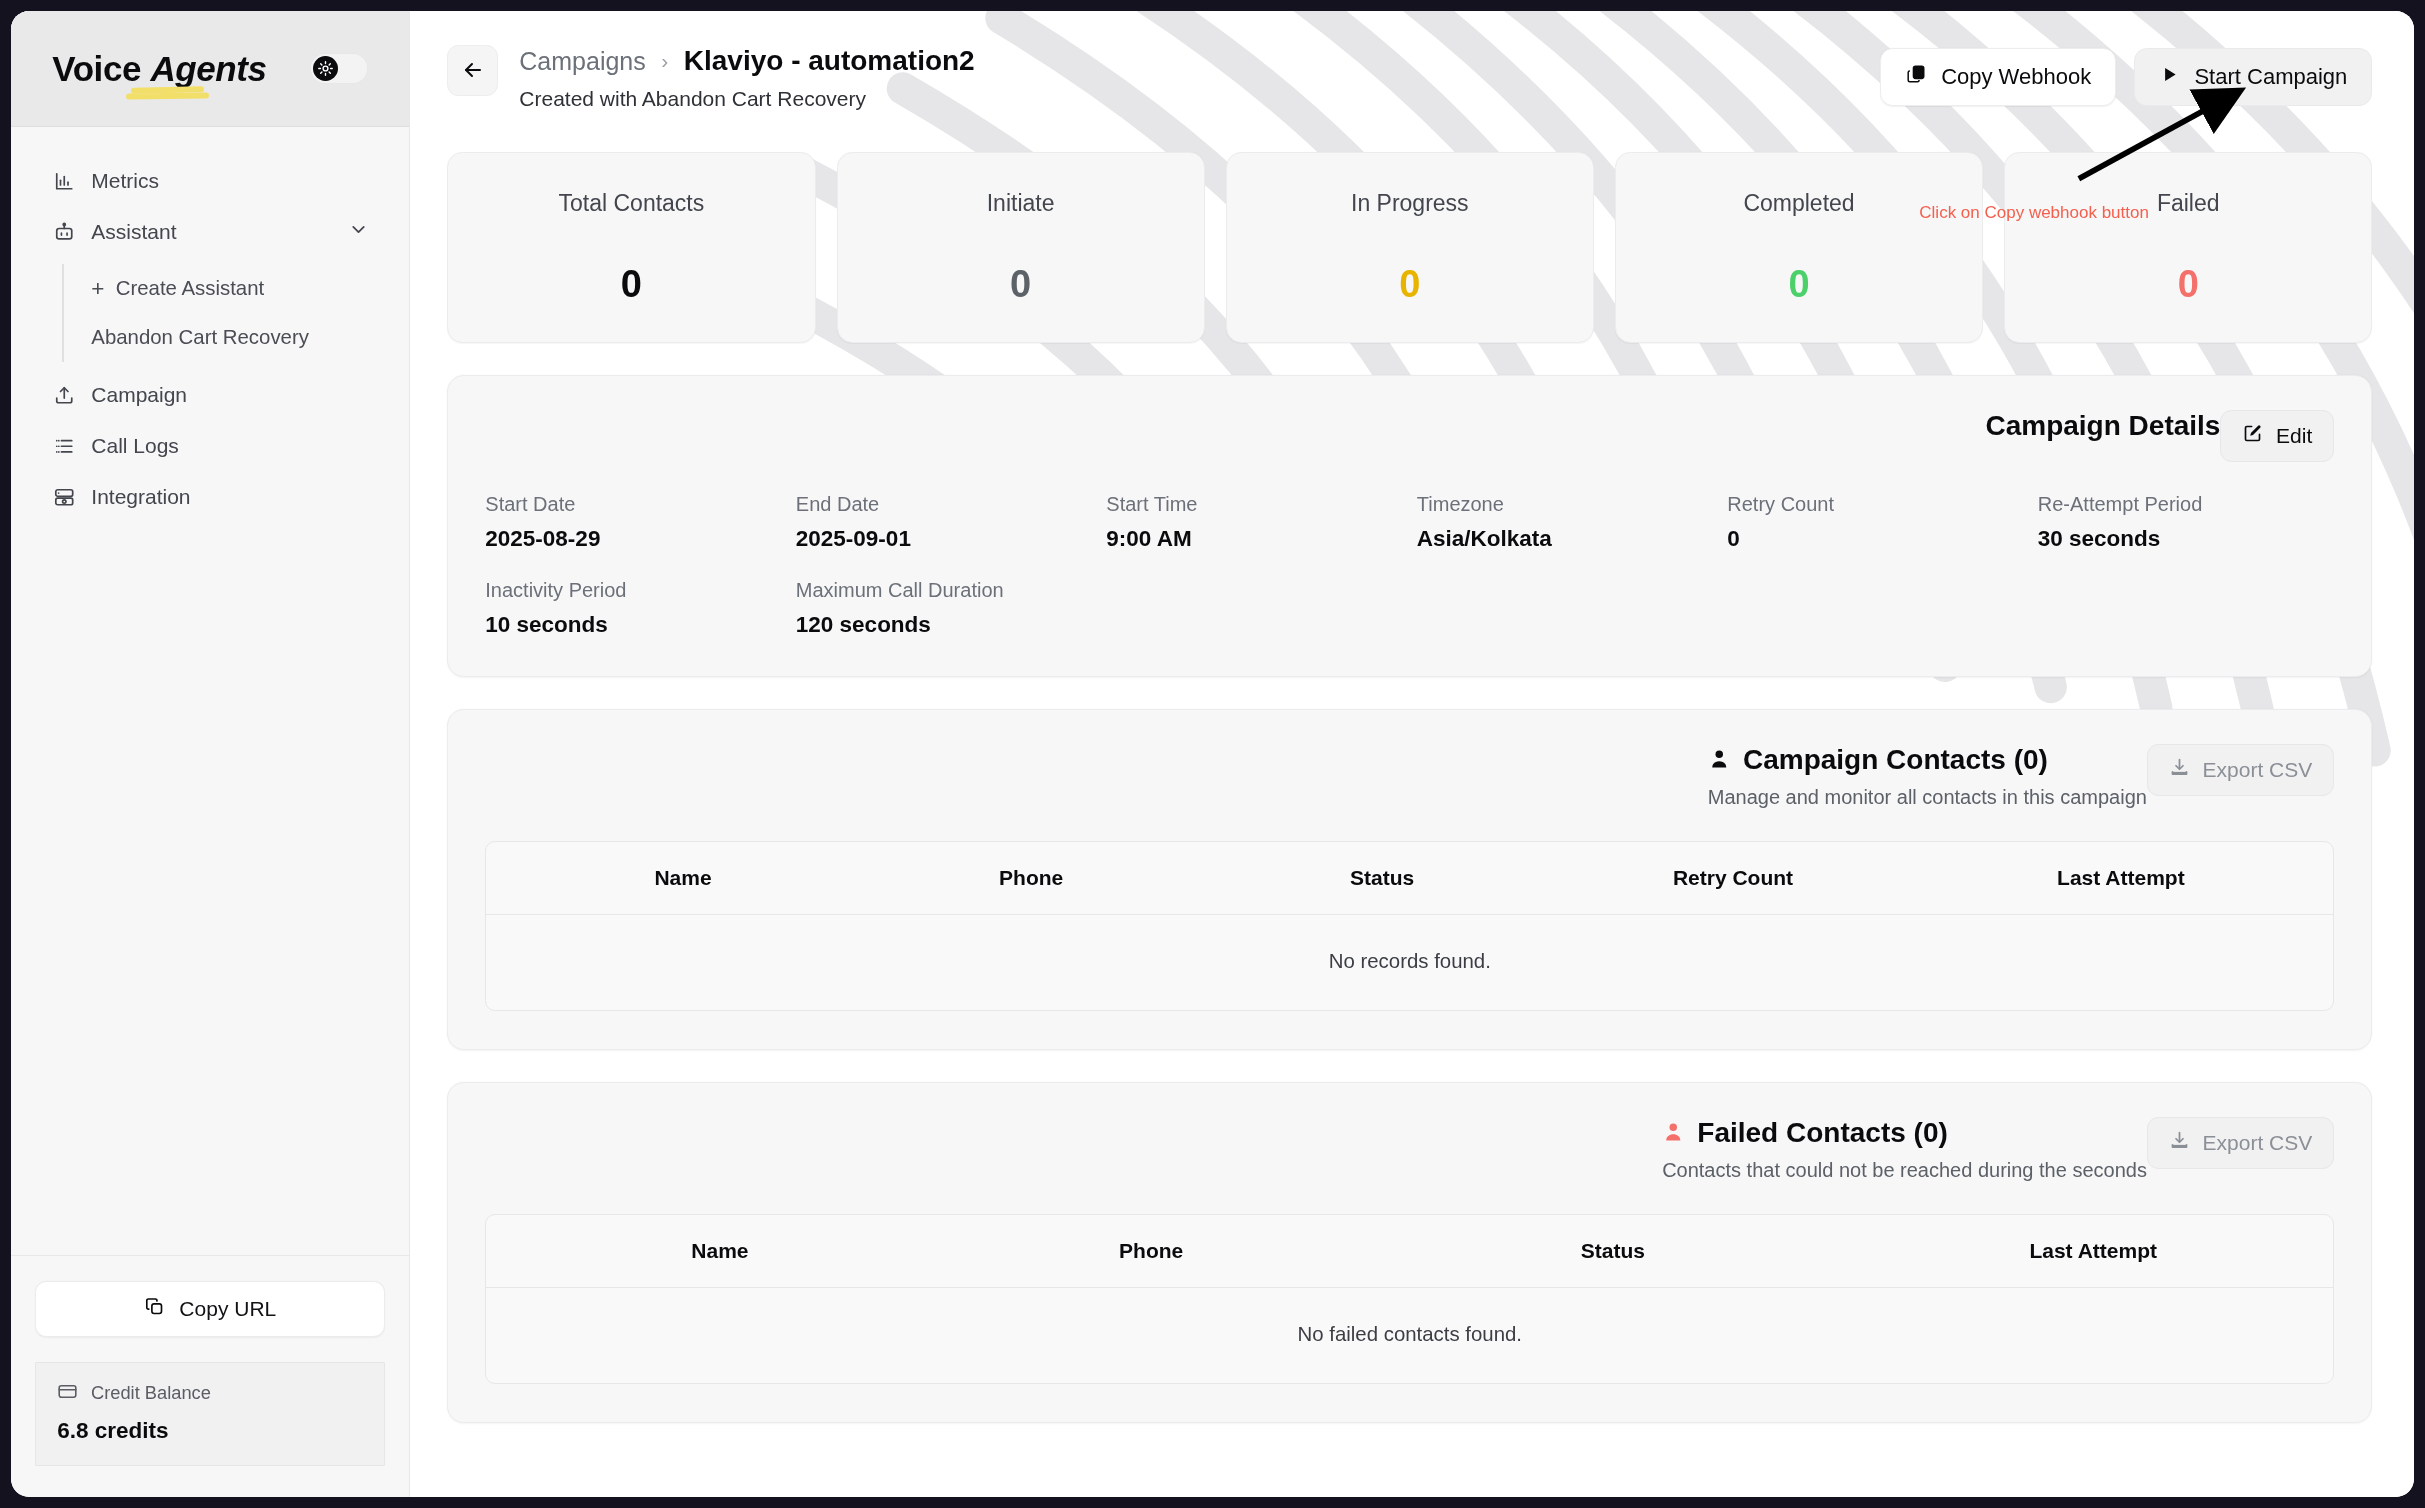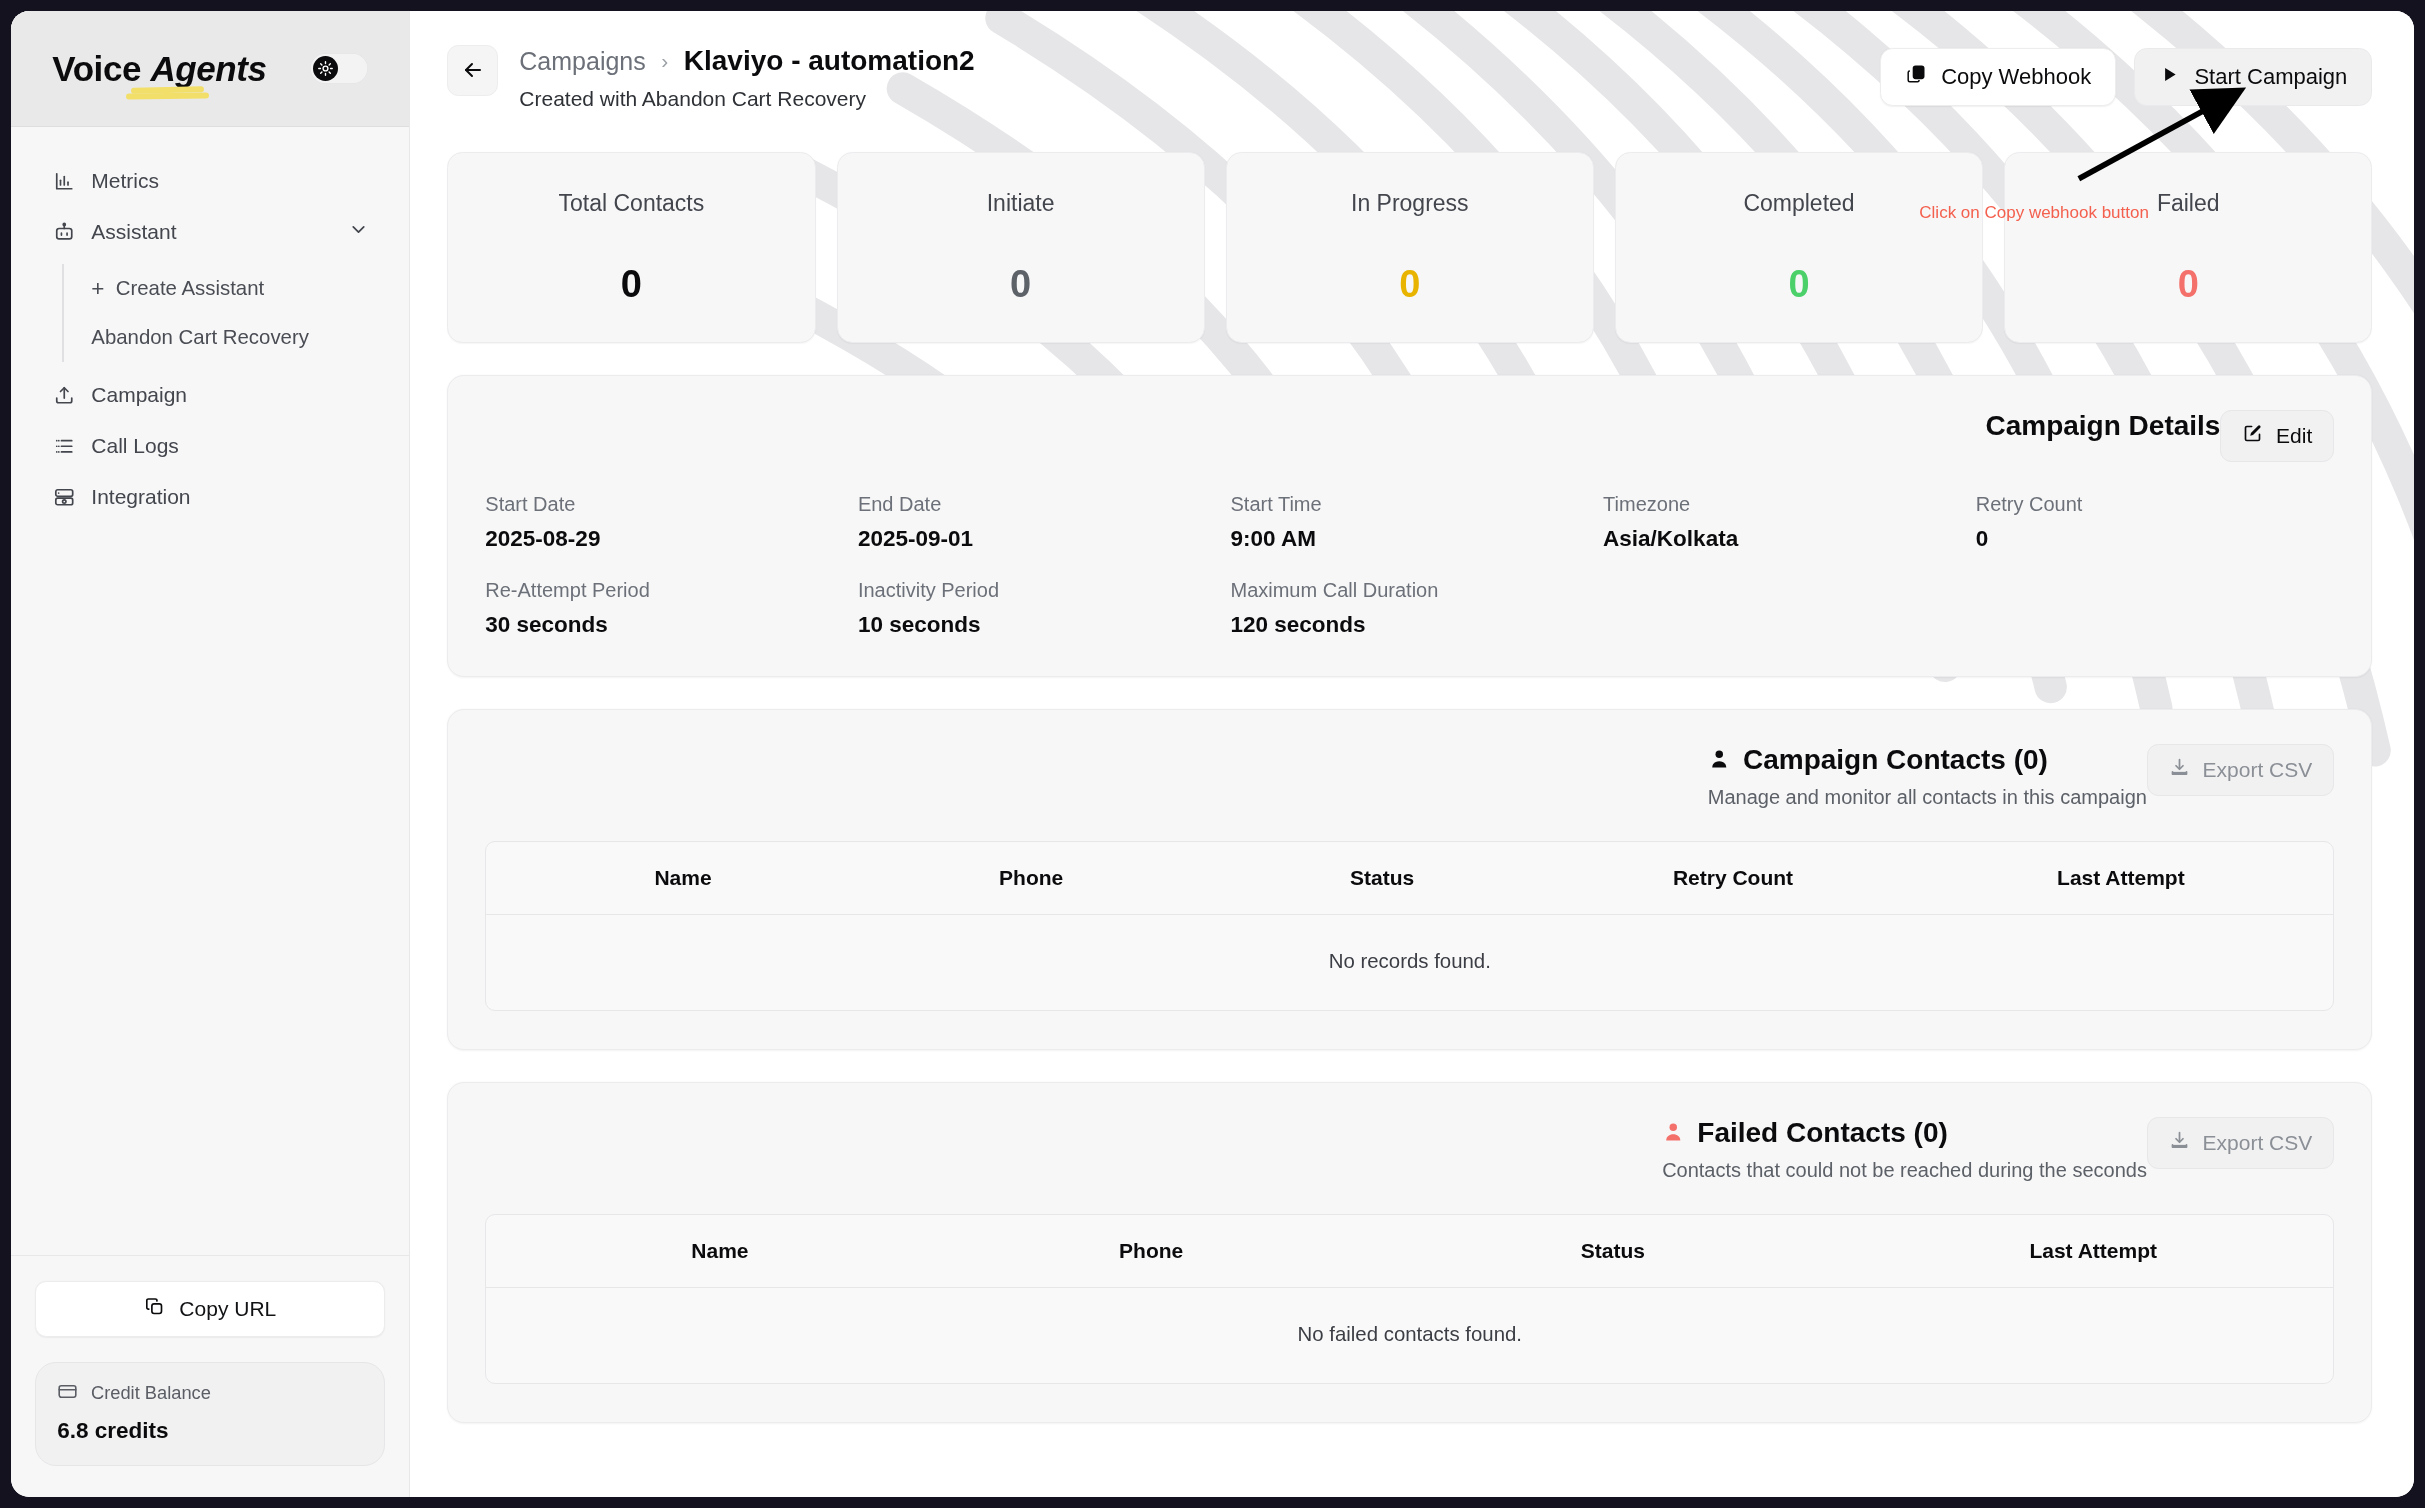--- a/index.html
+++ b/index.html
@@ -126,21 +126,21 @@
     font-size: 21px;
     font-weight: 500;
     color: #111214;
     cursor: pointer;
     box-shadow: 0 0.7px 1.4px rgba(16,24,40,.05);
   }
   .credit-box {
     margin-top: 25px;
     background: #f1f1f2;
     border: 0.7px solid #e6e6e8;
-    border-radius: 21px;
+    border-radius: 1px;
     padding: 18.3px 21px 21px 21px;
   }
   .credit-row { display:flex; align-items:center; gap: 12.7px; }
   .credit-label { font-size: 18.3px; color: #5a5d64; }
   .credit-value { margin-top: 14px; font-size: 22.5px; font-weight: 700; color: #0b0b0d; }
 
   
   .main {
     flex: 1 1 auto;
     position: relative;
@@ -250,21 +250,21 @@
     display:flex; align-items:center; gap: 12.7px;
     padding: 0 21px;
     font-size: 21px; font-weight:500; color:#0b0b0d;
     cursor:pointer;
   }
   .icon-btn.muted { color:#8b8f96; }
 
   .details-grid {
     margin-top: 31px;
     display: grid;
-    grid-template-columns: repeat(5, 1fr);
+    grid-template-columns: repeat(6, 1fr);
     row-gap: 27px;
     column-gap: 14px;
   }
   .d-label { font-size: 20px; color:#6c7078; }
   .d-value { margin-top: 10px; font-size: 22.5px; font-weight: 700; color:#0b0b0d; }
 
   
   .table-wrap {
     margin-top: 32px;
     border: 0.7px solid #e7e7e9;

